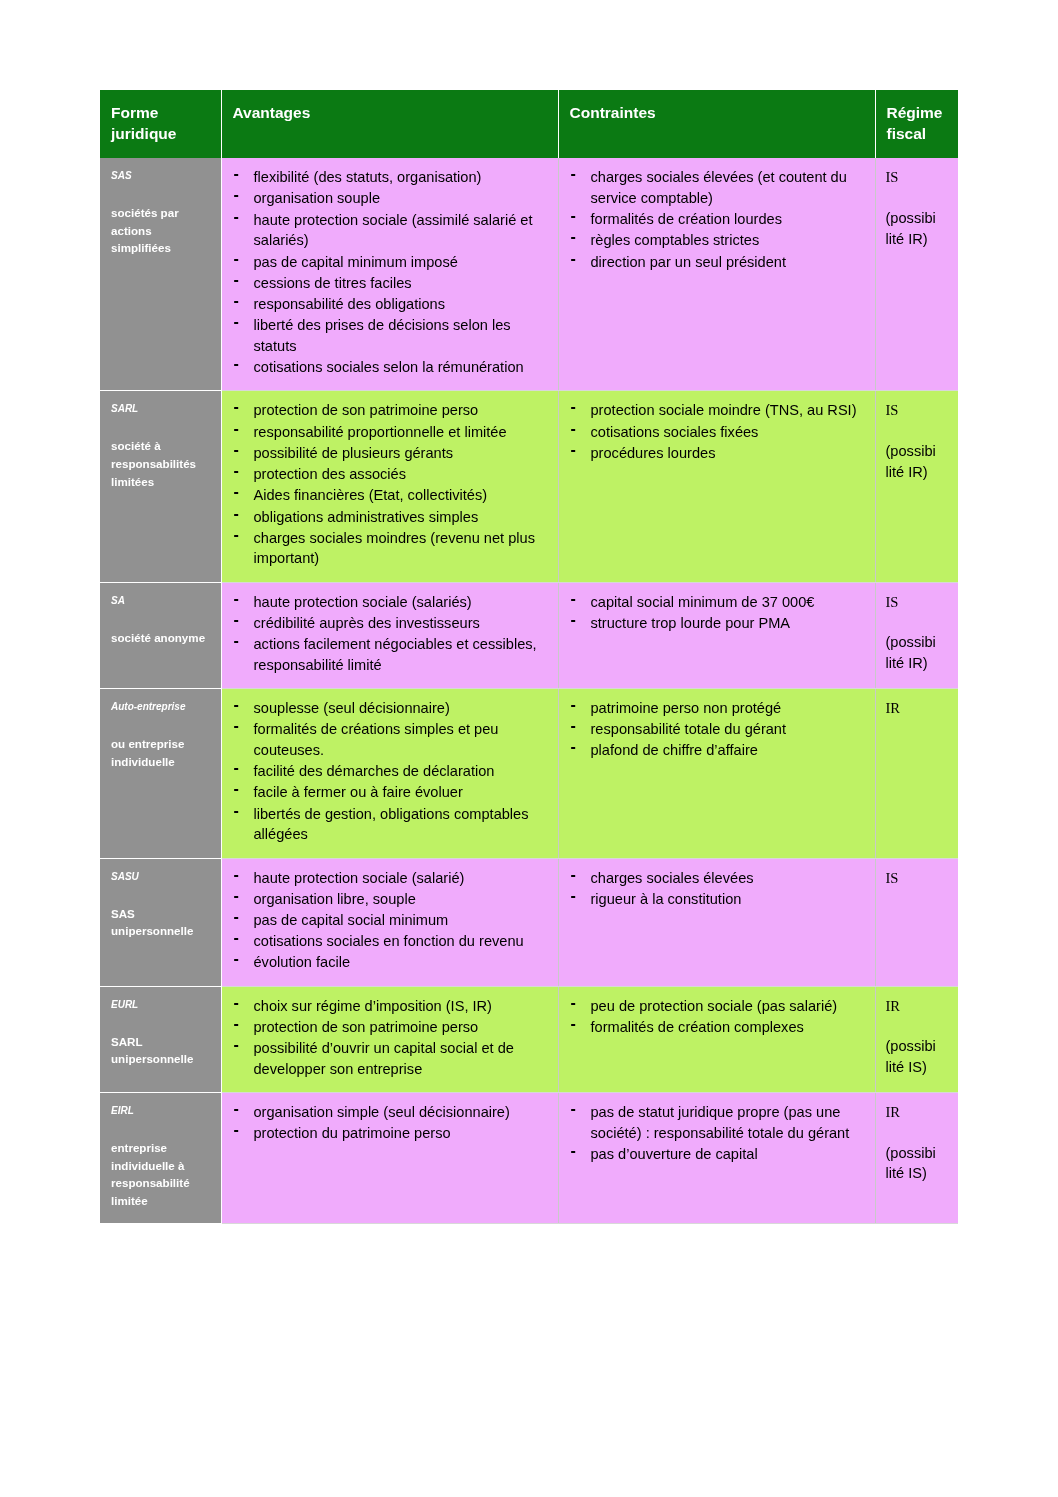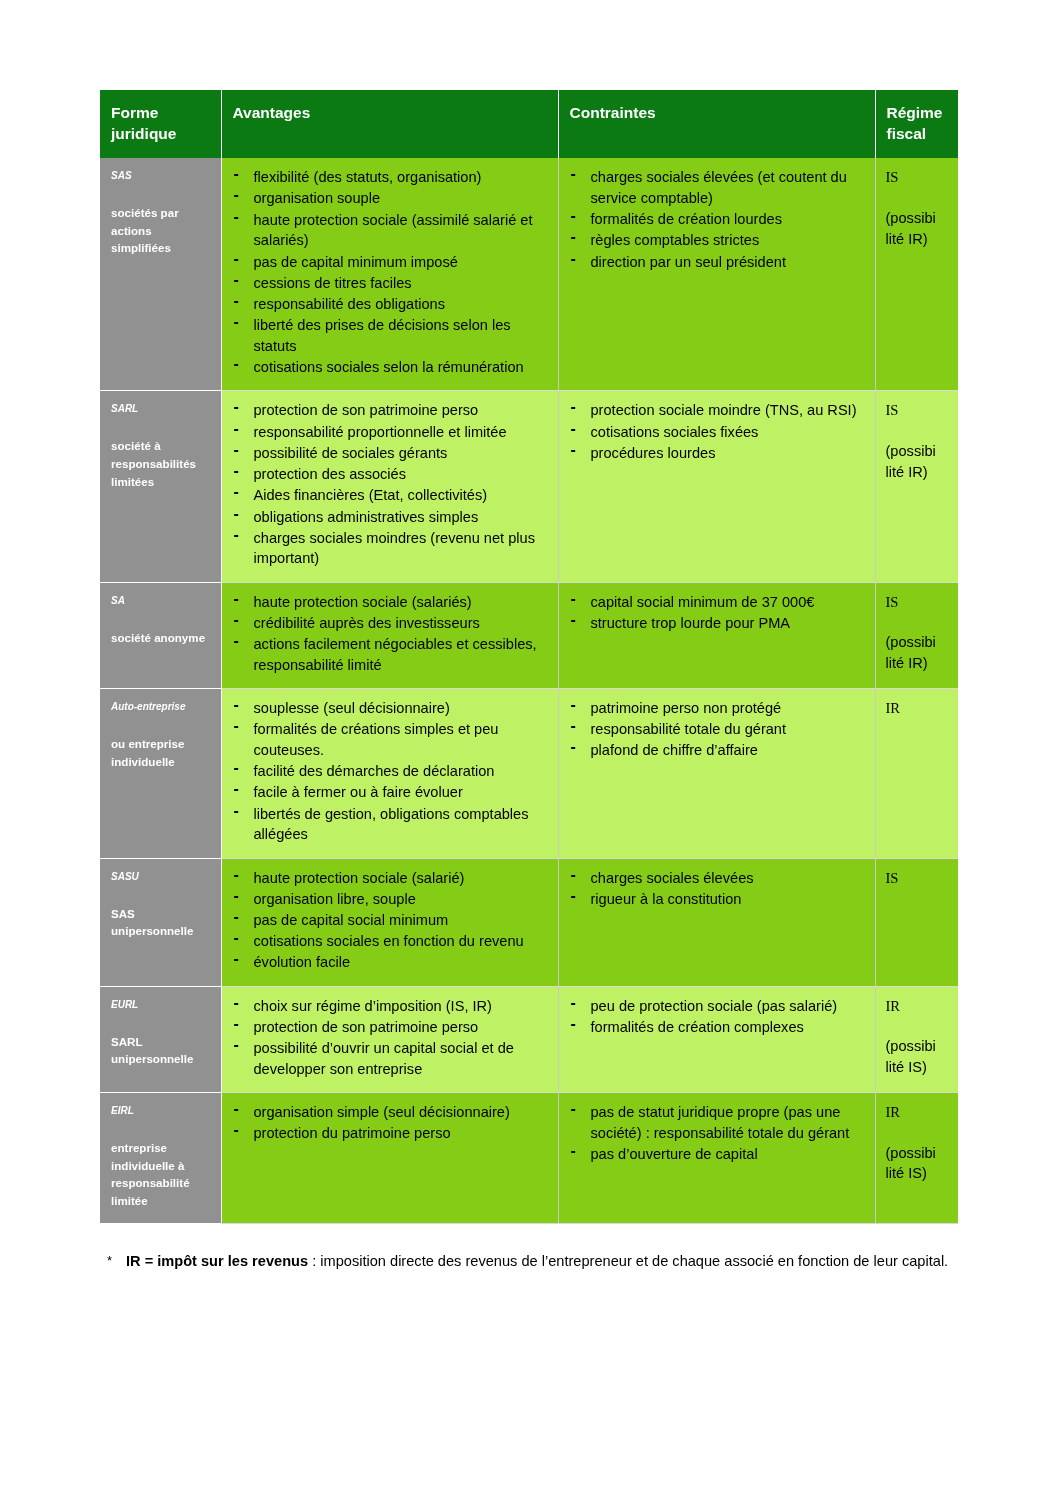--- a/index.html
+++ b/index.html
@@ -53,21 +53,21 @@
   thead th.last { border-right: none; }
 
   
   tbody td {
     vertical-align: top;
     font-size: 14.6px;
     line-height: 1.42;
     padding: 9px 10px 12px 10px;
     border-right: 1px solid #c9c9c9;
     border-bottom: 1px solid #d8d8d8;
-    background: #84cc16;
+    background: #f0abfc;
   }
   tbody td.fisc { border-right: none; }
 
   tbody tr.shaded td { background: #bef264; }
 
   
   td.form-cell {
     background: #919191 !important;
     color: #ffffff;
     padding: 11px 10px 14px 11px;
@@ -190,21 +190,21 @@
         </tr>
         <tr class="shaded">
           <td class="form-cell">
             <span class="form-abbr">SARL</span>
             <span class="form-sub">société à responsabilités limitées</span>
           </td>
           <td>
             <ul class="dash-list">
               <li>protection de son patrimoine perso</li>
               <li>responsabilité proportionnelle et limitée</li>
-              <li>possibilité de sociales gérants</li>
+              <li>possibilité de plusieurs gérants</li>
               <li>protection des associés</li>
               <li>Aides financières (Etat, collectivités)</li>
               <li>obligations administratives simples</li>
               <li>charges sociales moindres (revenu net plus important)</li>
             </ul>
           </td>
           <td>
             <ul class="dash-list">
               <li>protection sociale moindre (TNS, au RSI)</li>
               <li>cotisations sociales fixées</li>
@@ -330,16 +330,15 @@
           </td>
           <td class="fisc">
             <span class="fisc-main">IR</span>
             <span class="fisc-note">(possibi lité IS)</span>
           </td>
         </tr>
       </tbody>
   </table>
 
   <div class="footnotes" id="footnotes">
-      <p class="footnote"><b>IR = impôt sur les revenus</b><span> : imposition directe des revenus de l’entrepreneur et de chaque associé en fonction de leur capital.</span></p>
     </div>
 
 </div>
 
 </body></html>

